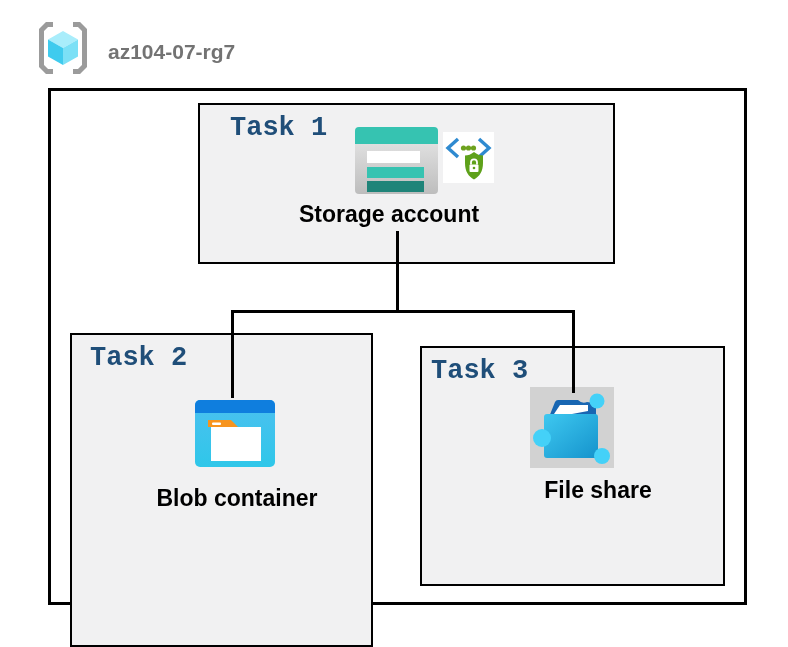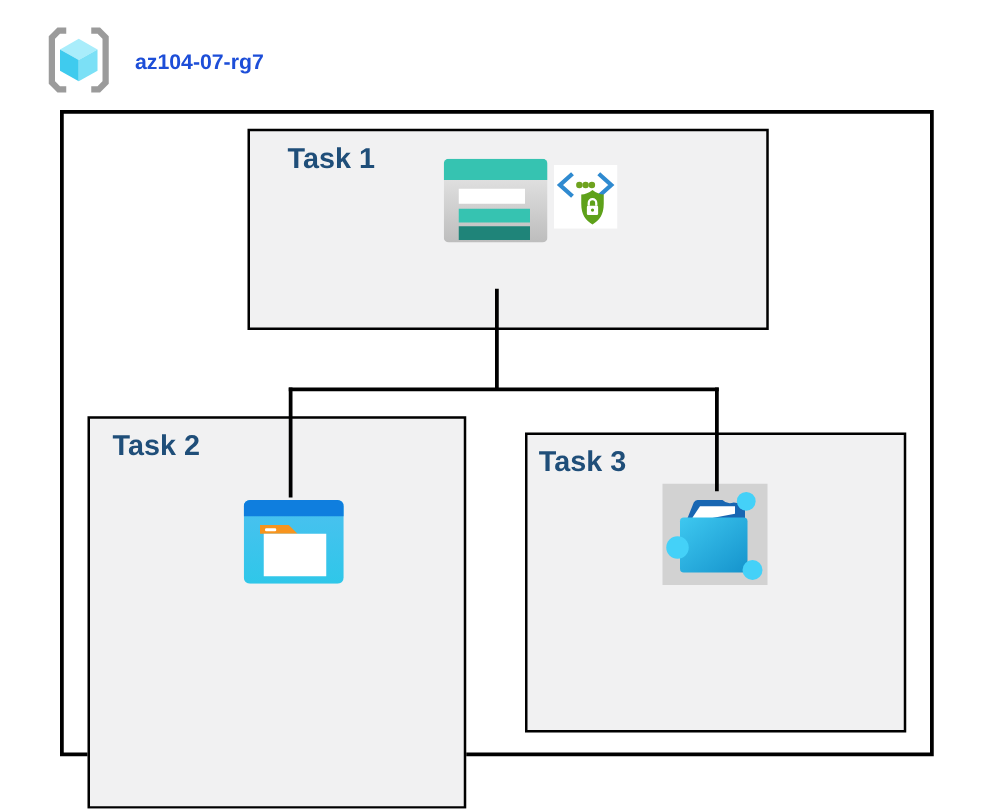--- a/index.html
+++ b/index.html
@@ -2,39 +2,39 @@
 <html style="--task-label: #1F4E79; --task-fill: #F1F1F2; --border-black: #000000; --backing-gray: #D2D2D2; --storage-teal: #36C3B1; --storage-teal-dark: #1F8479; --blob-band-blue: #0F7EDE; --tab-orange: #F7941E; --shield-green: #5EA11A; --chevron-blue: #2F8AD0; --dot-green: #6EA21E; --node-cyan: #44D1F8; --share-dark-blue: #1866B2; --bracket-gray: #9B9B9B; --cube-top: #A9EDFB; --cube-left: #3FCBEE; --cube-right: #7BE0F6;"><head>
 <meta charset="utf-8">
 <style>
   html,body{margin:0;padding:0;background:#fff;}
   .canvas{
     position:relative;width:788px;height:647px;background:#fff;
     font-family:"Liberation Sans", sans-serif;overflow:hidden;
   }
   .abs{position:absolute;}
   .title{
-    left:108px;top:40px;font-size:17px;font-weight:700;color:#1d4ed8;
+    left:108px;top:40px;font-size:21px;font-weight:700;color:#737373;
     white-space:nowrap;
   }
   .outer-box{
     left:48px;top:88px;width:699px;height:517px;
     border:3px solid var(--border-black,#000);background:#fff;
     box-sizing:border-box;z-index:0;
   }
   .task-box{
     border:2.5px solid var(--border-black,#000);
     background:var(--task-fill,#f1f1f2);
     box-sizing:border-box;z-index:1;
   }
   .task1{left:198px;top:103px;width:417px;height:161px;}
   .task2{left:70px;top:333px;width:303px;height:314px;}
   .task3{left:420px;top:346px;width:305px;height:240px;}
   .task-label{
-    position:absolute;font-size:23px;font-weight:700;
-    color:var(--task-label,#1F4E79);white-space:nowrap;
+    position:absolute;font-size:27px;font-weight:700;
+    color:var(--task-label,#1F4E79);white-space:nowrap;font-family:Liberation Mono, monospace;
   }
   .resource-label{
     font-size:23px;font-weight:700;color:#000;white-space:nowrap;z-index:4;
   }
   .centerx{transform:translateX(-50%);}
   .connector{background:var(--border-black,#000);z-index:3;}
   .backing{background:var(--backing-gray,#d2d2d2);z-index:2;}
   .icon{z-index:4;}
   .fs-label-backing{
     left:510px;top:468px;width:176px;height:44px;z-index:2;
@@ -82,20 +82,21 @@
     <circle cx="20.5" cy="16" r="2.6" style="fill:var(--dot-green,#6EA21E)"></circle>
     <circle cx="25.5" cy="16" r="2.6" style="fill:var(--dot-green,#6EA21E)"></circle>
     <circle cx="30.5" cy="16" r="2.6" style="fill:var(--dot-green,#6EA21E)"></circle>
     <path d="M31 20 C34 22.5 37 23.5 40 23.5 L40 31 C40 39.5 36.5 44.5 31 47.5
              C25.5 44.5 22 39.5 22 31 L22 23.5 C25 23.5 28 22.5 31 20 Z" style="fill:var(--shield-green,#5EA11A)"></path>
     <path d="M28 32.5 v-2.2 a3 3 0 0 1 6 0 v2.2" fill="none" stroke="#ffffff" stroke-width="1.8"></path>
     <rect x="26.5" y="32.5" width="9" height="7.5" rx="1" fill="#ffffff"></rect>
     <circle cx="31" cy="36" r="1.3" style="fill:var(--shield-green,#5EA11A)"></circle>
   </svg>
 
+  <div class="abs resource-label centerx" style="left:389px;top:201px;">Storage account</div>
 
   <div class="abs connector" style="left:396px;top:231px;width:3px;height:80px;"></div>
   <div class="abs connector" style="left:231px;top:310px;width:344px;height:3px;"></div>
   <div class="abs connector" style="left:231px;top:310px;width:3px;height:88px;"></div>
   <div class="abs connector" style="left:572px;top:310px;width:3px;height:83px;"></div>
 
   <div class="abs task-box task2">
     <div class="task-label" style="left:18px;top:8px;">Task 2</div>
   </div>
 
@@ -105,20 +106,21 @@
         <stop offset="0" stop-color="#4CC0F0"></stop>
           <stop offset="1" stop-color="#2FC7E9"></stop>
       </linearGradient>
     </defs>
     <rect x="0" y="0" width="80" height="67" rx="5" fill="url(#bb)"></rect>
     <path d="M0 5 A5 5 0 0 1 5 0 H75 A5 5 0 0 1 80 5 V13 H0 Z" style="fill:var(--blob-band-blue,#0F7EDE)"></path>
     <polygon points="13,20 36,20 43,27 13,27" style="fill:var(--tab-orange,#F7941E)"></polygon>
     <rect x="17" y="22.5" width="9" height="2.5" rx="1" fill="#ffffff"></rect>
     <rect x="16" y="27" width="50" height="34" fill="#ffffff"></rect>
   </svg>
+  <div class="abs resource-label centerx" style="left:237px;top:485px;">Blob container</div>
 
   <div class="abs task-box task3">
     <div class="task-label" style="left:9px;top:8px;">Task 3</div>
   </div>
 
   <div class="abs backing" style="left:530px;top:387px;width:84px;height:81px;"></div>
   <svg class="abs icon" style="left:530px;top:387px;" width="84" height="81" viewBox="0 0 84 81">
     <defs>
       <linearGradient id="fs" x1="0" y1="0" x2="1" y2="1">
         <stop offset="0" stop-color="#3EC8F0"></stop>
@@ -129,14 +131,17 @@
     <line x1="22" y1="48" x2="12" y2="51" style="stroke:var(--share-dark-blue,#1866B2)" stroke-width="3"></line>
     <line x1="63" y1="60" x2="72" y2="69" style="stroke:var(--share-dark-blue,#1866B2)" stroke-width="3"></line>
     <path d="M19 30 L25 15 Q26 13 28 13 L48 13 Q52 17 57 15 L64 16 Q66 16.5 66 19 L66 30 Z" style="fill:var(--share-dark-blue,#1866B2)"></path>
     <polygon points="24,27 30,18 58,18 58,24 26,30" fill="#ffffff"></polygon>
     <rect x="14" y="27" width="54" height="44" rx="3" fill="url(#fs)"></rect>
     <circle cx="67" cy="14" r="7.5" style="fill:var(--node-cyan,#44D1F8)"></circle>
     <circle cx="12" cy="51" r="9" style="fill:var(--node-cyan,#44D1F8)"></circle>
     <circle cx="72" cy="69" r="8" style="fill:var(--node-cyan,#44D1F8)"></circle>
   </svg>
 
+  <div class="abs fs-label-backing">
+    <span class="resource-label">File share</span>
+  </div>
 
 </div>
 
 </body></html>

